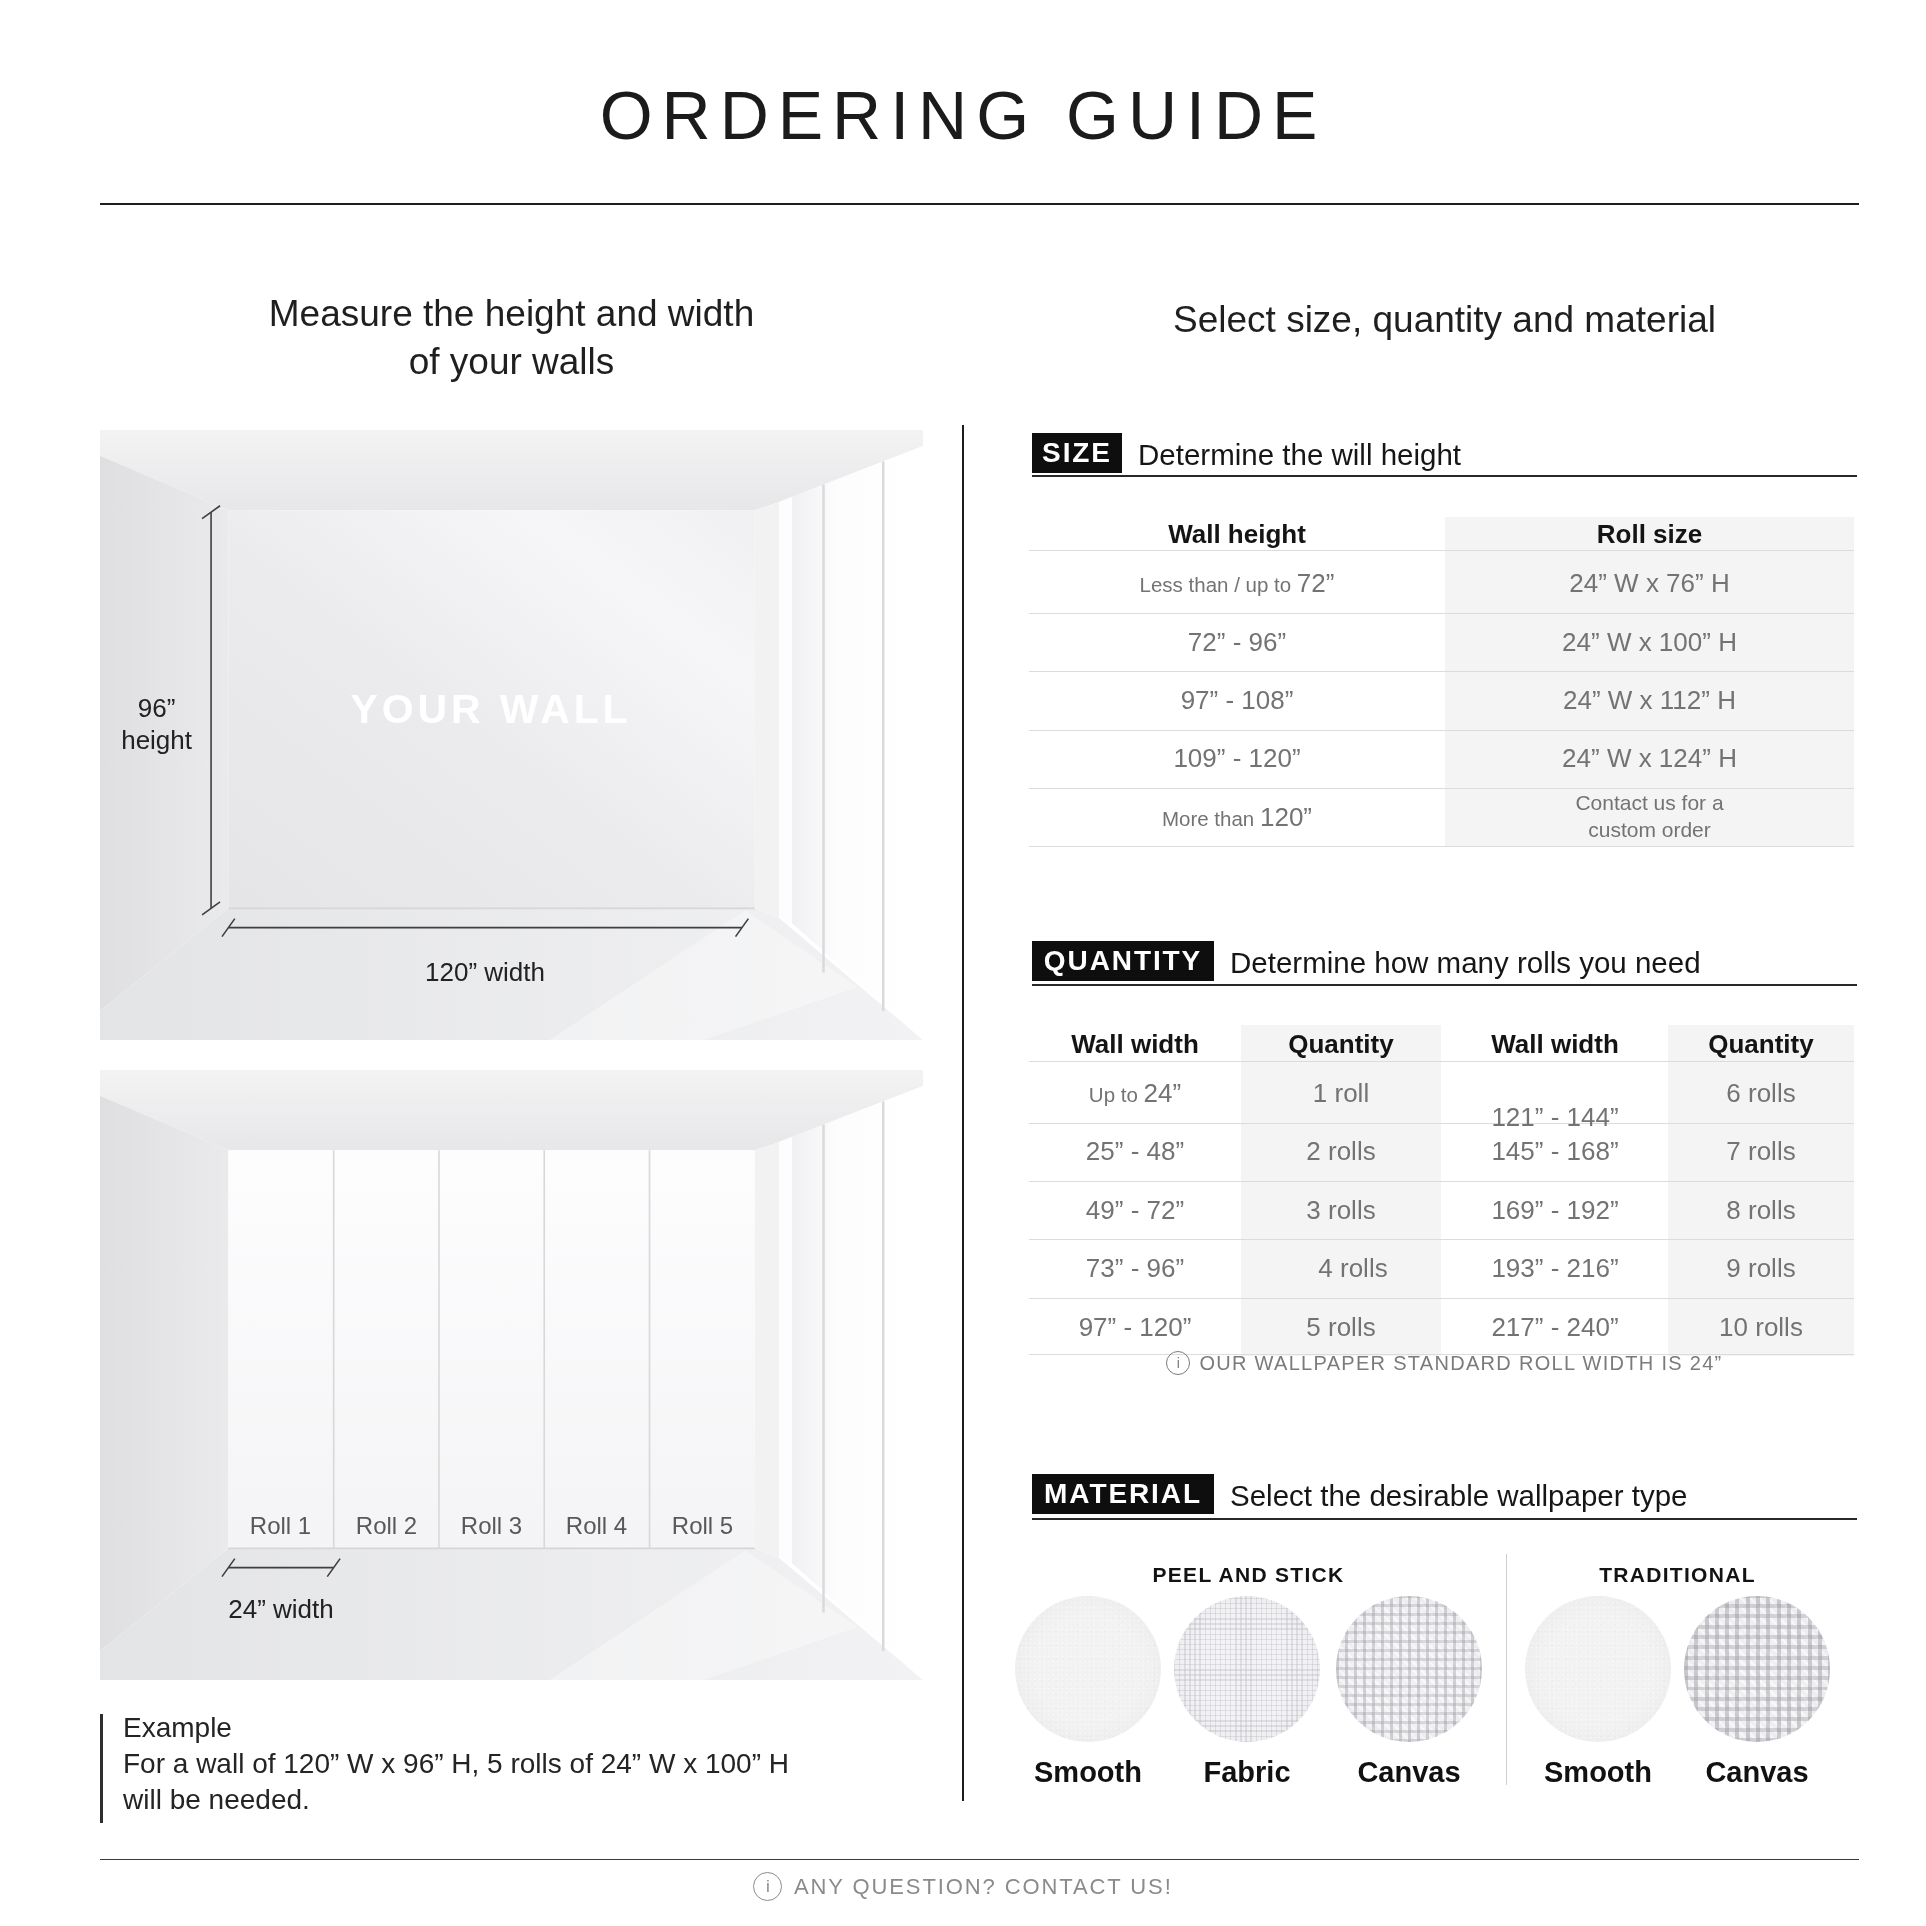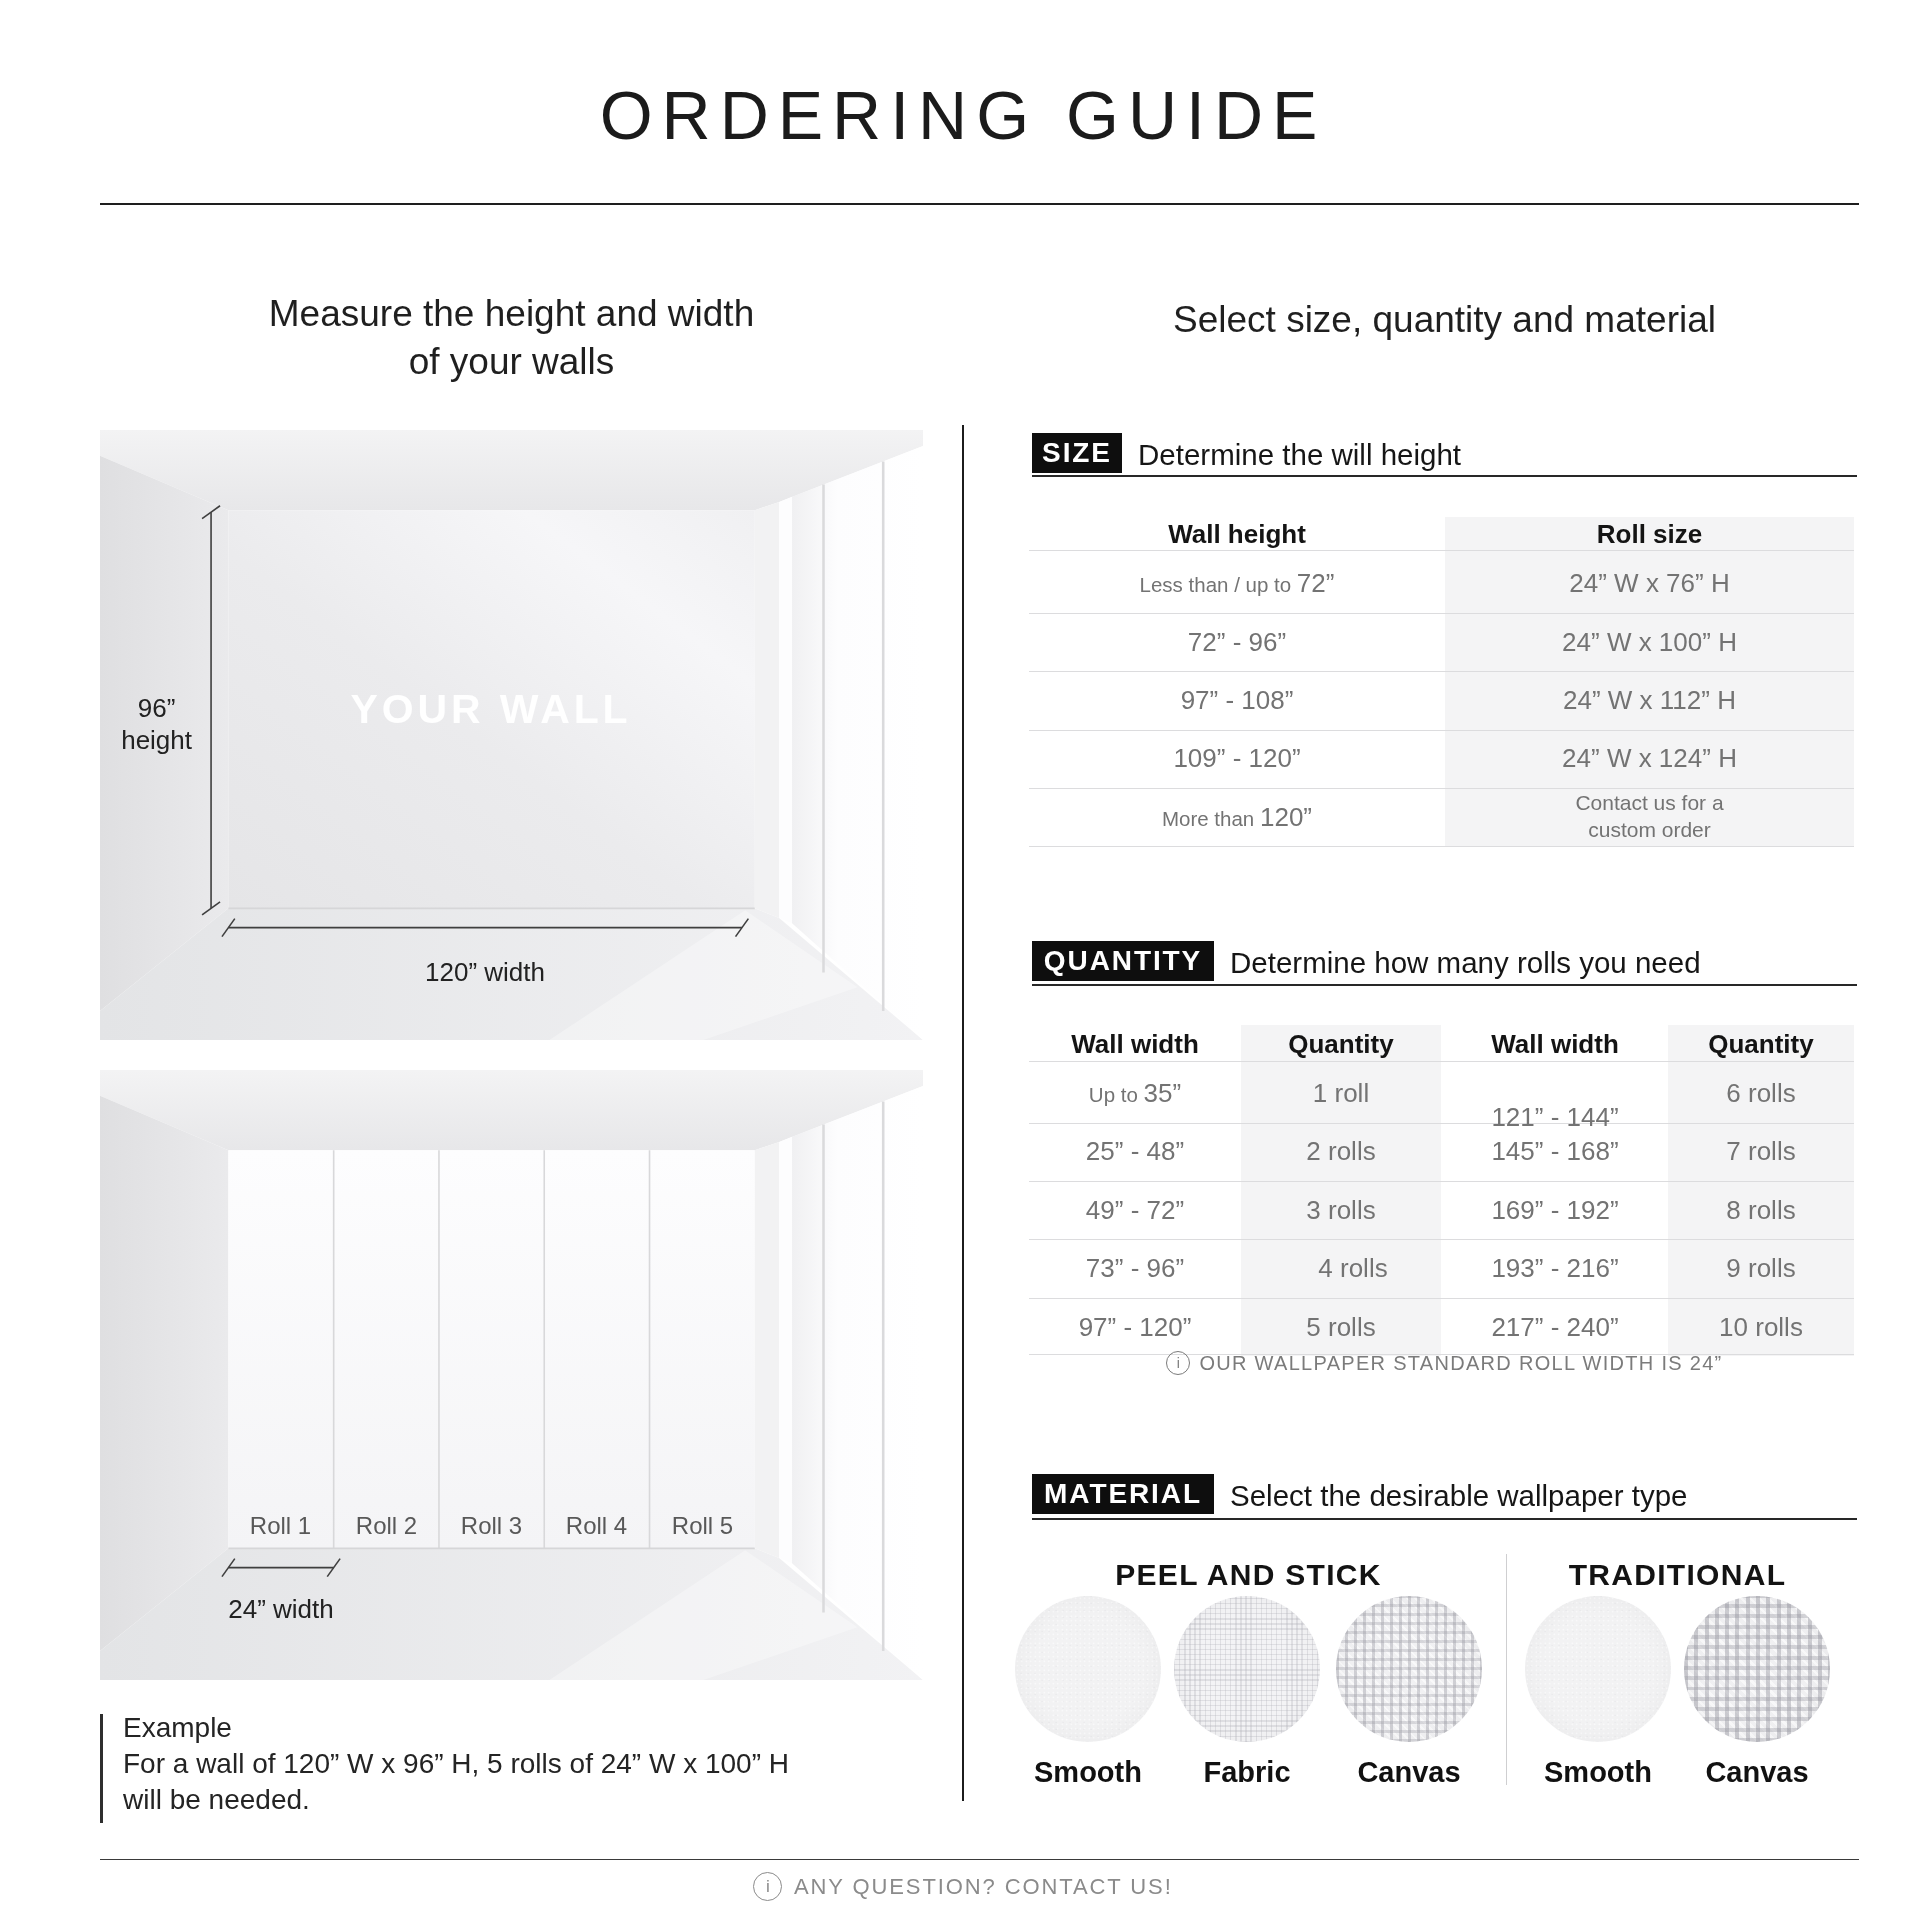--- a/index.html
+++ b/index.html
@@ -39,21 +39,21 @@
   .td.small{font-size:21px;line-height:27px;}
   
   .note-row{left:1032px;width:825px;top:1351px;display:flex;align-items:center;justify-content:center;gap:9px;}
   .note-text{font-size:20px;letter-spacing:1.3px;color:#7b7b7b;}
   .info-circle{display:inline-flex;align-items:center;justify-content:center;border-radius:50%;
     border:1.6px solid #7b7b7b;width:22px;height:22px;font-size:14px;color:#7b7b7b;flex:0 0 auto;}
   .footer-row{left:0;width:1926px;top:1872px;display:flex;align-items:center;justify-content:center;gap:11.6px;}
   .footer-text{font-size:22px;letter-spacing:1.9px;color:#8b8b8b;}
   .footer-circle{width:27px;height:27px;border:1.9px solid #8b8b8b;font-size:17.3px;color:#8b8b8b;}
   
-  .group-label{position:absolute;top:1559px;text-align:center;font-weight:700;font-size:30px;letter-spacing:1.3px;line-height:31px;color:#131313;}
+  .group-label{position:absolute;top:1559px;text-align:center;font-weight:700;font-size:21px;letter-spacing:1.3px;line-height:31px;color:#131313;}
   .mat-divider{left:1506px;top:1554px;width:1.3px;height:231px;background:#cfcfd1;}
   .swatch{position:absolute;top:1596px;width:146px;height:146px;border-radius:50%;box-shadow:inset 0 0 26px rgba(0,0,0,.035);}
   .swatch-label{position:absolute;top:1757px;width:146px;text-align:center;font-weight:700;font-size:29px;line-height:31px;color:#111111;}
   .tex-smooth{background-color:#f2f2f3;
     background-image:radial-gradient(rgba(255,255,255,.9) 0.6px,transparent 1px),radial-gradient(rgba(120,120,128,.10) 0.6px,transparent 1px);
     background-size:4.5px 4.5px,7px 7px;background-position:0 0,2.6px 3.9px;}
   .tex-fabric{background-color:#f3f3f5;
     background-image:repeating-linear-gradient(90deg,rgba(176,176,184,.30) 0 1.3px,transparent 1.3px 5.1px),
                      repeating-linear-gradient(0deg,rgba(176,176,184,.30) 0 1.3px,transparent 1.3px 5.1px);}
   .tex-canvas{background-color:#f1f1f3;
@@ -248,21 +248,21 @@
     <div class="th" style="left:212px;top:4.5px;width:200px;">Quantity</div>
     <div class="th" style="left:412px;top:4.5px;width:228px;">Wall width</div>
     <div class="th" style="left:639px;top:4.5px;width:186px;">Quantity</div>
     <div class="t-sep" style="top:36px;"></div>
     <div class="t-sep" style="top:98px;"></div>
     <div class="t-sep" style="top:156px;"></div>
     <div class="t-sep" style="top:214px;"></div>
     <div class="t-sep" style="top:273px;"></div>
     <div class="t-sep" style="top:329px;"></div>
 
-    <div class="td" style="left:0;top:52px;width:212px;"><span class="pfx">Up to </span><span>35”</span></div>
+    <div class="td" style="left:0;top:52px;width:212px;"><span class="pfx">Up to </span><span>24”</span></div>
     <div class="td" style="left:212px;top:52px;width:200px;">1 roll</div>
     <div class="td" style="left:412px;top:52px;width:228px;margin-top:24px;">121” - 144”</div>
     <div class="td" style="left:639px;top:52px;width:186px;">6 rolls</div>
 
     <div class="td" style="left:0;top:110px;width:212px;">25” - 48”</div>
     <div class="td" style="left:212px;top:110px;width:200px;">2 rolls</div>
     <div class="td" style="left:412px;top:110px;width:228px;">145” - 168”</div>
     <div class="td" style="left:639px;top:110px;width:186px;">7 rolls</div>
 
     <div class="td" style="left:0;top:169px;width:212px;">49” - 72”</div>

